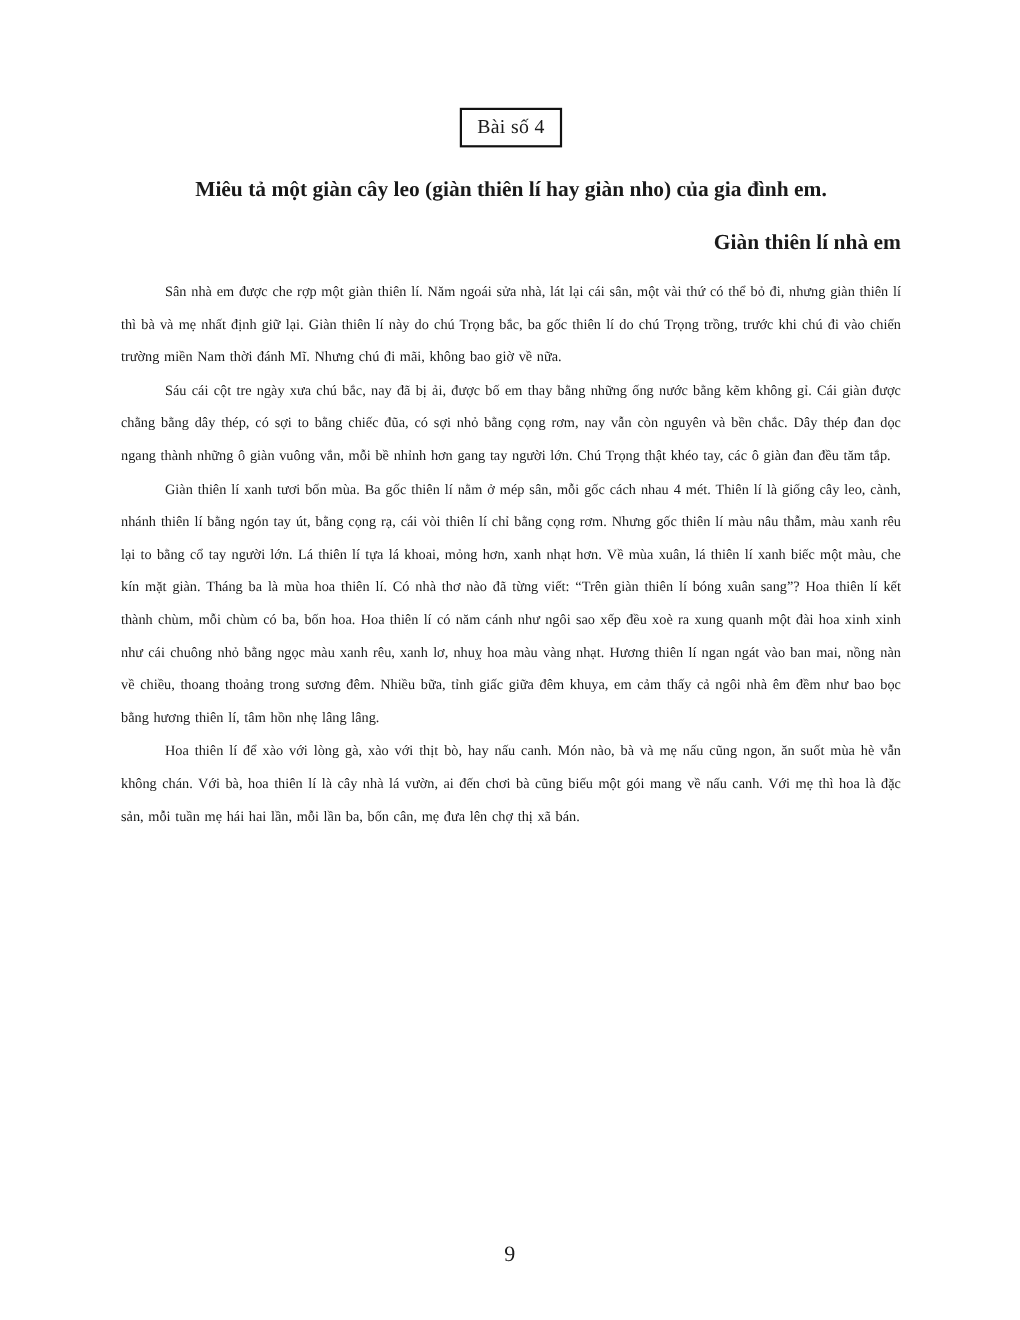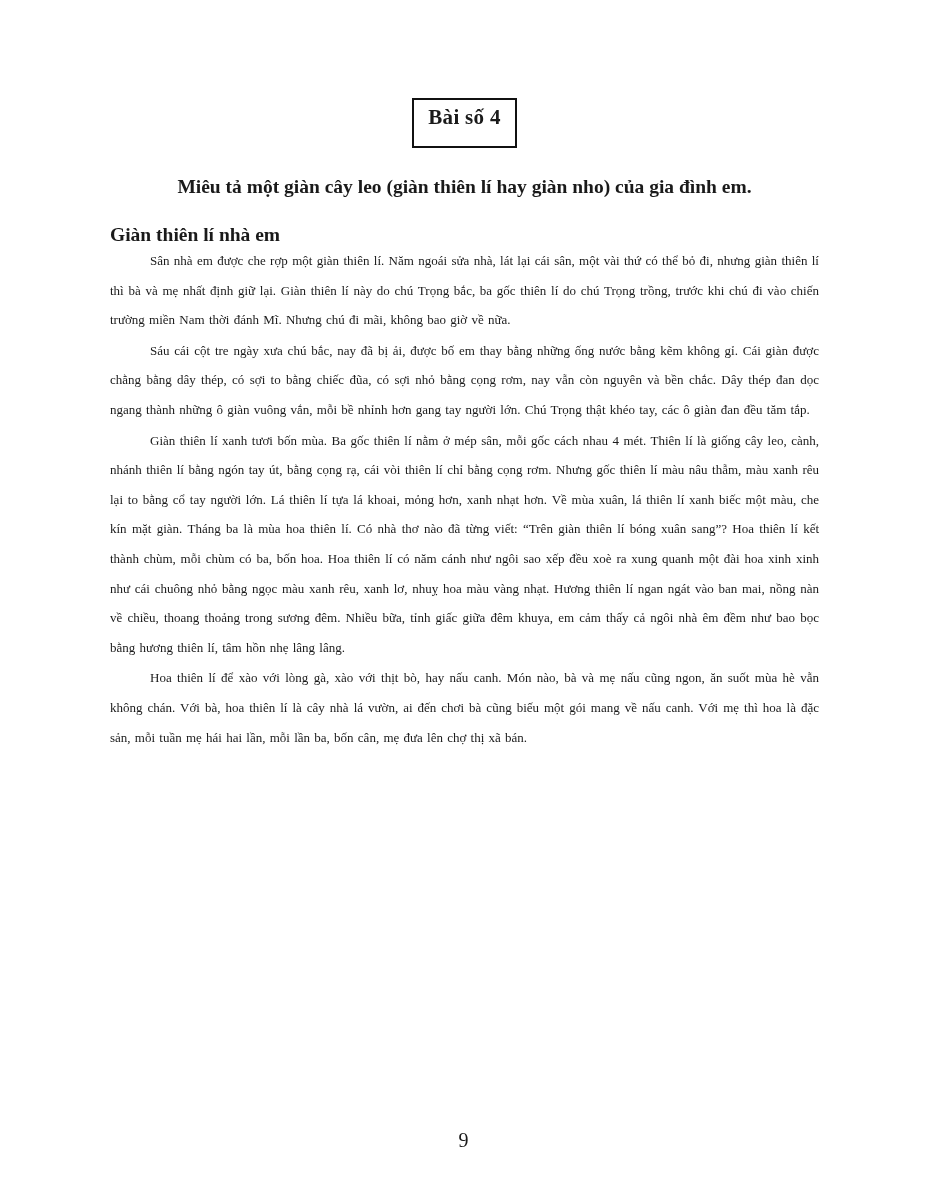--- a/index.html
+++ b/index.html
@@ -19,45 +19,46 @@
     height: 100%;
     padding: 98px 108px 0 110px;
   }
   .lesson-box-wrap {
     text-align: center;
     margin-bottom: 28px;
   }
   .lesson-box {
     display: inline-block;
     border: 2.5px solid #111;
-    padding: 5px 14px 16px 14px;
-    font-weight: bold;
-    font-size: 21px;
+    padding: 5px 14px 6px 14px;
+    font-weight: normal;
+    font-size: 18px;
     letter-spacing: 0.3px;
   }
   .assignment-title {
     text-align: center;
     font-weight: bold;
     font-size: 19.5px;
     margin-bottom: 26px;
   }
   .bai-lam {
     text-align: center;
     font-weight: bold;
     font-size: 20px;
     margin-bottom: 16px;
   }
   .bai-lam span {
     text-decoration: underline;
     text-underline-offset: 3px;
   }
   .essay-title {
-    text-align: left;
+    text-align: right;
     font-weight: bold;
     font-size: 19.5px;
+    margin-bottom: 18px;
   }
   .essay-body p {
     font-size: 13px;
     line-height: 29.6px;
     text-align: justify;
     text-indent: 40px;
     margin-bottom: 1px;
     word-spacing: 1px;
   }
   .quote-italic {

